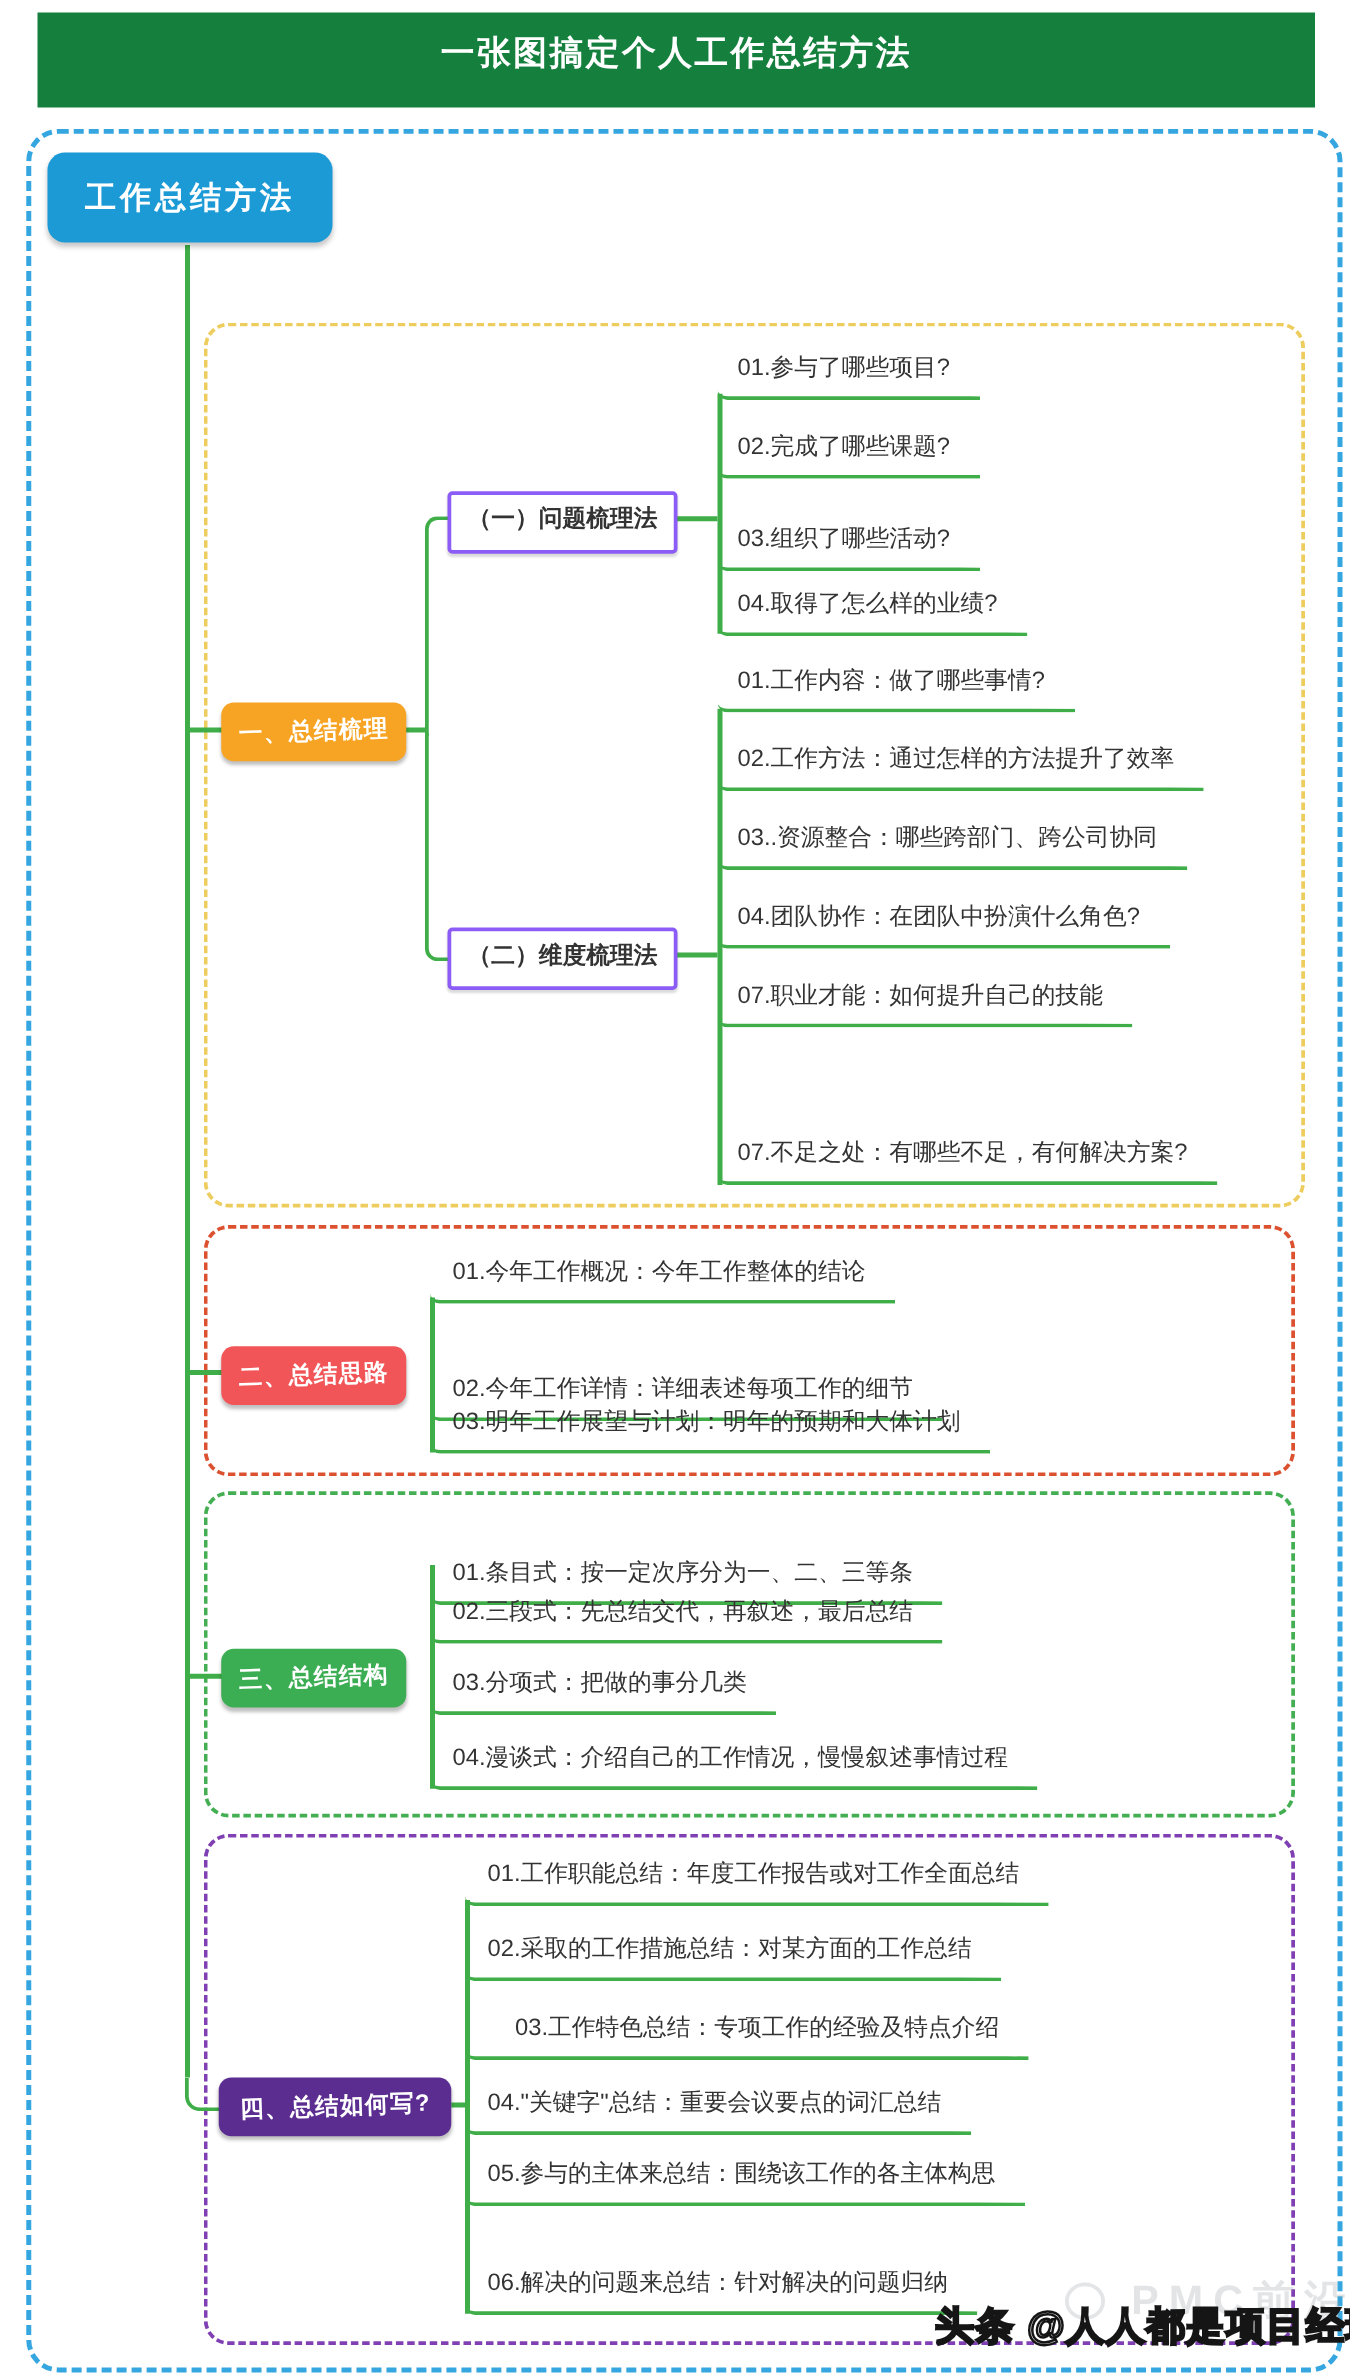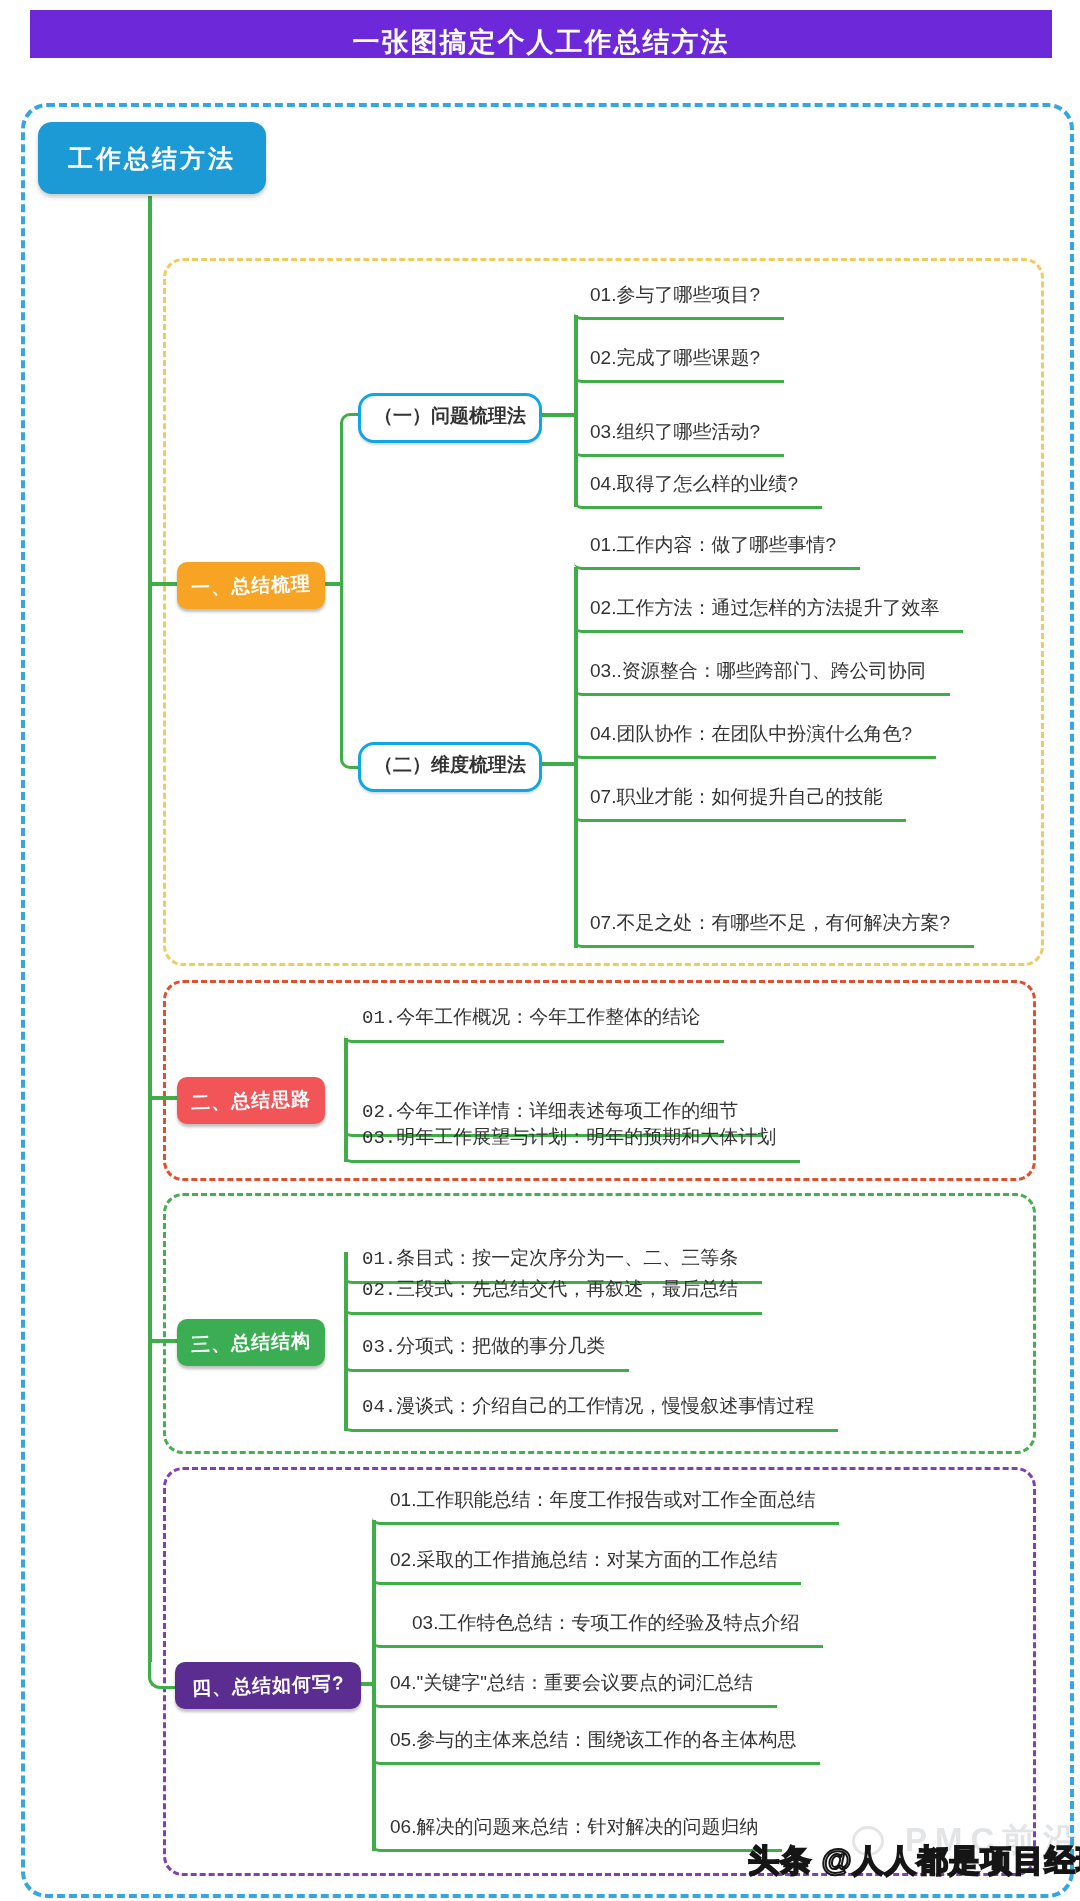--- a/index.html
+++ b/index.html
@@ -1,20 +1,20 @@
 <!DOCTYPE html>
 <html><head>
 <meta charset="utf-8">
 <style>
   html,body{margin:0;padding:0;background:#ffffff;}
   body{font-family:"Liberation Sans","DejaVu Sans",sans-serif;}
   .stage{position:relative;width:1080px;height:1901px;background:#ffffff;overflow:hidden;}
 
   
-  .banner{position:absolute;left:30px;top:10px;width:1022px;height:48px;background:#6d28d9;
+  .banner{position:absolute;left:30px;top:10px;width:1022px;height:76px;background:#15803d;
           color:#fff;font-size:27px;font-weight:bold;text-align:center;line-height:64px;letter-spacing:2px;}
   .root{position:absolute;left:38px;top:122px;width:228px;height:72px;background:#1b9ad6;border-radius:14px;
         color:#fff;font-size:25px;font-weight:bold;text-align:center;line-height:72px;letter-spacing:3px;
         box-shadow:0 3px 4px rgba(0,0,0,.22);}
 
   
   .outline{position:absolute;border-style:dashed;background:transparent;}
   .outer {left:21px;  top:103px;  width:1045px;height:1787px;border:4px dashed #35a6df;border-radius:26px;}
   .sec1  {left:163px; top:258px;  width:875px; height:702px; border:3.5px dashed #eecd5f;border-radius:20px;}
   .sec2  {left:163px; top:980px;  width:867px; height:195px; border:3.5px dashed #dc5130;border-radius:20px;}
@@ -46,30 +46,30 @@
   
   .bnode{position:absolute;border-radius:10px;color:#fff;font-weight:bold;font-size:19px;text-align:center;
          line-height:47px;height:47px;box-shadow:0 3px 3px rgba(0,0,0,.25);letter-spacing:1px;}
   .bnode span{display:inline-block;transform:rotate(-2deg);}
   .b1{left:177px;top:562px; width:148px;background:#f7a424;}
   .b2{left:177px;top:1077px;width:148px;background:#f15558;}
   .b3{left:177px;top:1319px;width:148px;background:#3bad52;}
   .b4{left:175px;top:1662px;width:186px;background:#5c2d91;}
 
   
-  .snode{position:absolute;left:358px;width:178px;height:44px;background:#fff;border:3px solid #0ea5e9;
-         border-radius:16px;color:#333;font-weight:bold;font-size:19px;text-align:center;line-height:40px;
+  .snode{position:absolute;left:358px;width:178px;height:44px;background:#fff;border:3px solid #8b5cf6;
+         border-radius:4px;color:#333;font-weight:bold;font-size:19px;text-align:center;line-height:40px;
          box-shadow:0 2px 2px rgba(0,0,0,.15);}
   .n1{top:393px;} .n2{top:742px;}
 
   
   .leaf{position:absolute;font-size:19px;line-height:28px;color:#333;padding:0 24px 8px 16px;
         border-bottom:3.5px solid #3fae49;border-bottom-left-radius:8px;white-space:nowrap;}
   .col1,.col2{left:574px;}
-  .colA{left:344px;padding-left:18px;font-family:Liberation Mono, monospace;}
+  .colA{left:344px;padding-left:18px;}
   .colB{left:372px;padding-left:18px;}
   .wrap{white-space:normal;max-width:440px;}
   
   .p11{top:281px;} .p12{top:344px;} .p13{top:406px;margin-top:12px;} .p14{top:470px;}
   
   .q1{top:531px;} .q2{top:594px;} .q3{top:657px;} .q4{top:720px;} .q5{top:783px;} .q6{top:846px;} .q7{top:909px;}
   
   .r1{top:1004px;} .r2{top:1098px;} .r3{top:1124px;}
   
   .s1{top:1218px;margin-top:27px;} .s2{top:1276px;} .s3{top:1333px;} .s4{top:1393px;}

